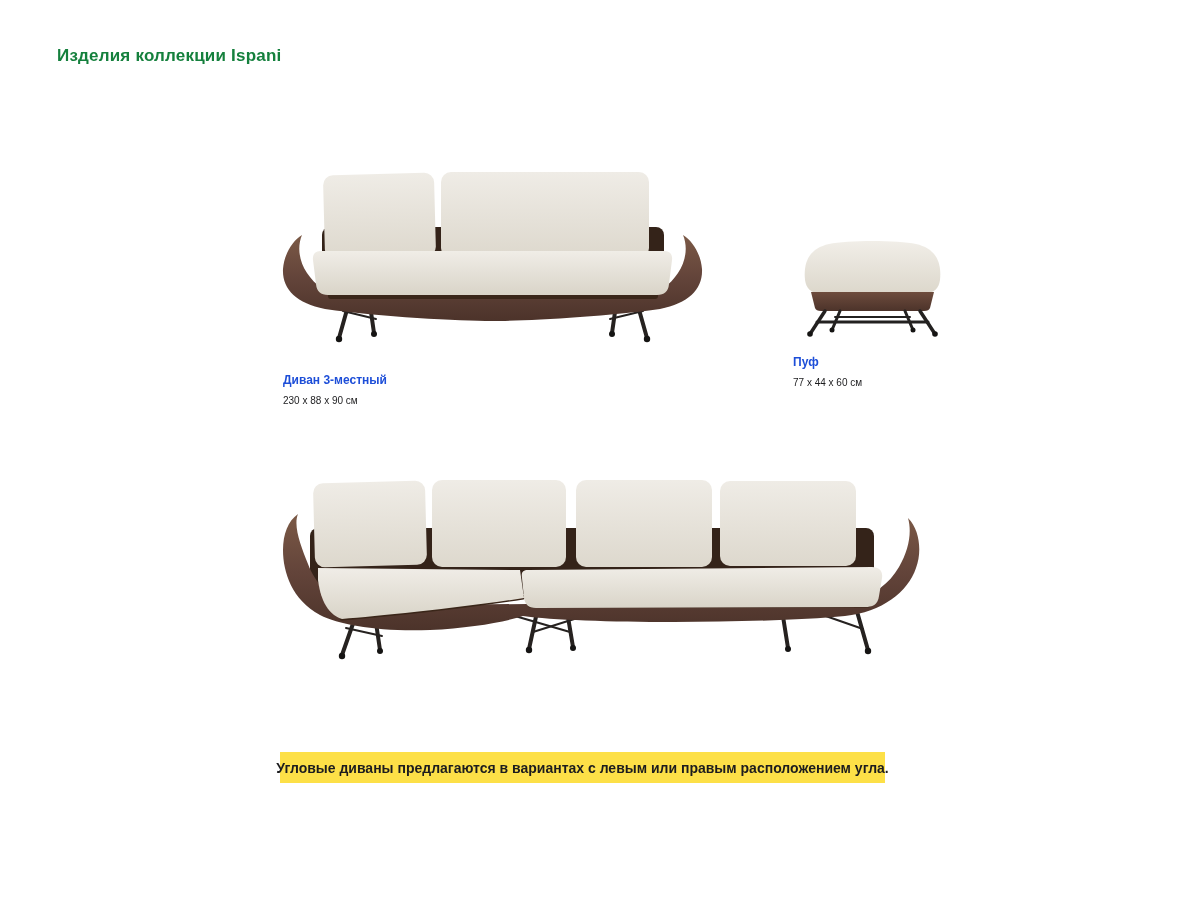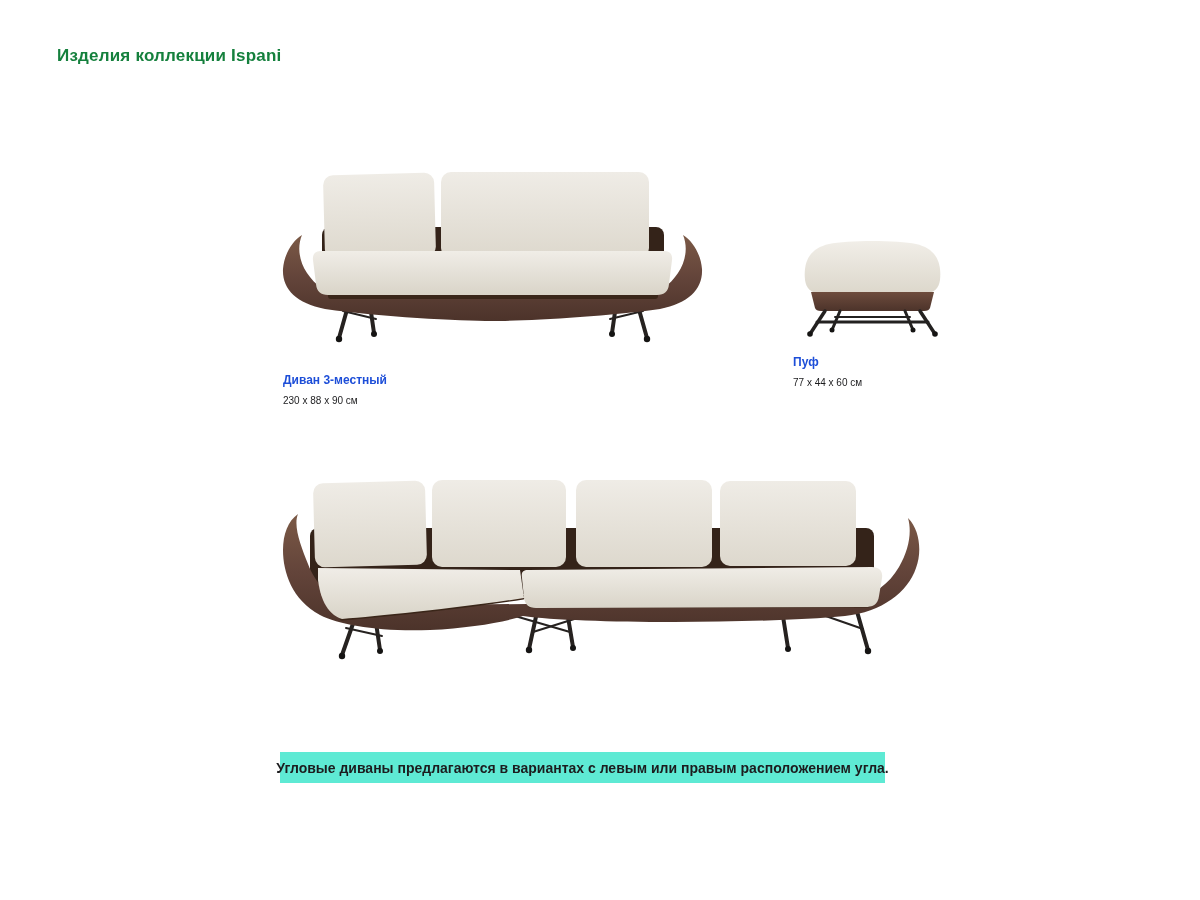--- a/index.html
+++ b/index.html
@@ -27,21 +27,21 @@
   .caption { position: absolute; }
   .caption-sofa3  { left: 283px; top: 370px; }
   .caption-pouf   { left: 793px; top: 352px; }
   .caption-corner { left: 283px; top: 685px; }
   .p-name { font-size: 12px; font-weight: 600; line-height: 20px; color: #1d4ed8; }
   .p-dims { font-size: 10px; font-weight: 400; line-height: 21px; color: #1c1c1e; }
 
   .note-bar {
     position: absolute; left: 280px; top: 752px;
     width: 605px; height: 31px;
-    background: #5eead4;
+    background: #fde047;
     display: flex; align-items: center; justify-content: center;
     font-size: 14px; font-weight: 600; color: #1c1c1e;
     white-space: nowrap;
   }
 </style>
 </head>
 <body>
 
 <div class="page">
 

